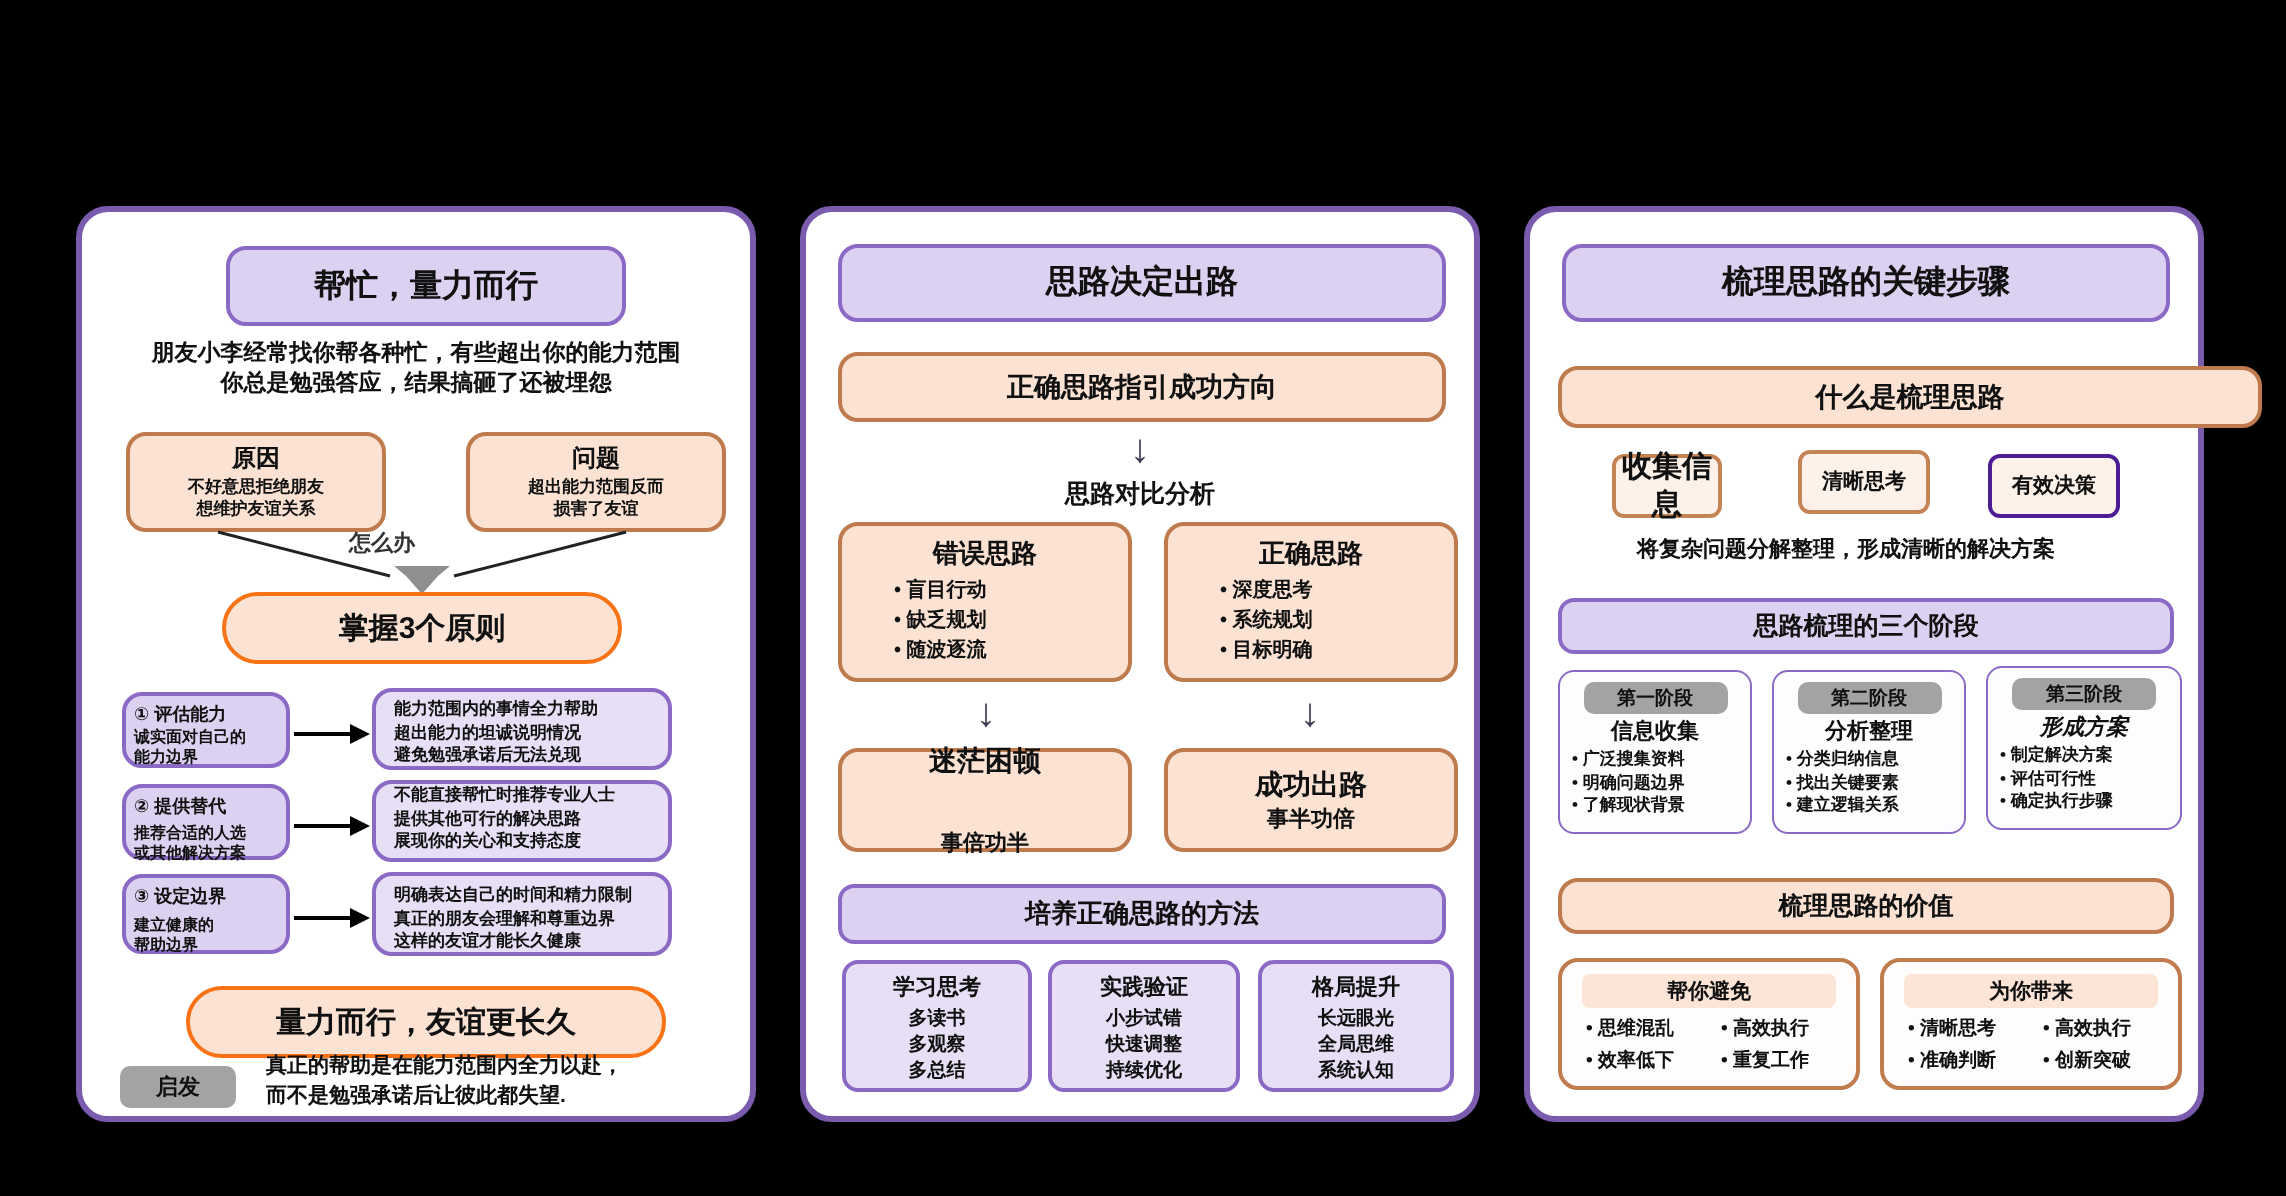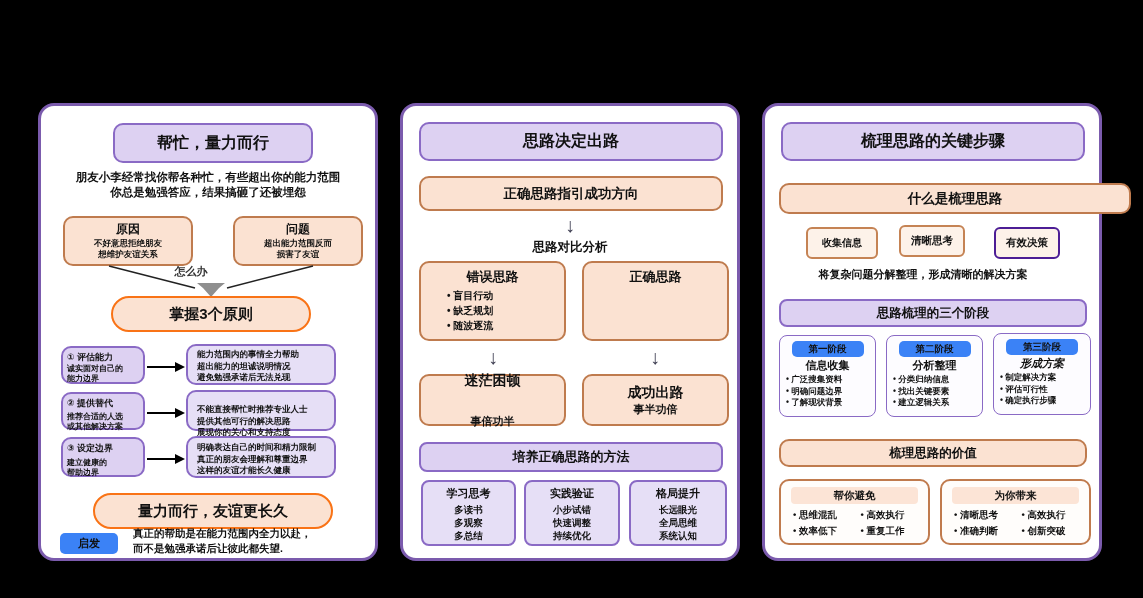--- a/index.html
+++ b/index.html
@@ -6,21 +6,21 @@
   #stage{position:relative;width:1143px;height:598px;background:#000;overflow:hidden;
          font-family:"Liberation Sans","DejaVu Sans",sans-serif;font-weight:bold;color:#111;}
   .panel{position:absolute;top:103px;width:340px;height:458px;background:#fff;
          border:3px solid #7b5bad;border-radius:16px;box-sizing:border-box;}
   #p1{left:38px;} #p2{left:400px;} #p3{left:762px;}
   .abs{position:absolute;box-sizing:border-box;}
   .ctr{display:flex;align-items:center;justify-content:center;text-align:center;}
   .purplebox{background:#ddd1f2;border:2px solid #8a6ac5;border-radius:10px;}
   .orangebox{background:#fbe2d2;border:2px solid #bf7b4e;border-radius:10px;}
   .pill{background:#fbe2d2;border:2px solid #f97316;border-radius:20px;}
-  .badge{background:#3b82f6;border-radius:5px;}
+  .badge{background:#a3a3a3;border-radius:5px;}
   .bl::before{content:"• ";}
   .darrow{color:#3f3f52;font-size:20px;line-height:20px;}
   .title-lg{font-size:16px;}
   svg{display:block;}
 </style>
 </head>
 <body>
 
 <div id="stage">
 
@@ -70,21 +70,21 @@
 
     <div class="abs purplebox" style="left:20px;top:286px;width:84px;height:38px;padding:3px 4px;">
       <div style="font-size:9px;">② 提供替代</div>
       <div style="font-size:8px;line-height:9.5px;margin-top:2px;">推荐合适的人选</div>
       <div style="font-size:8px;line-height:9.5px;">或其他解决方案</div>
     </div>
     <svg class="abs" style="left:106px;top:302px;" width="38" height="10">
       <line x1="0" y1="5" x2="28" y2="5" stroke="#000" stroke-width="2"></line>
         <polygon points="28,0 38,5 28,10" fill="#000"></polygon>
     </svg>
-    <div class="abs purplebox" style="left:145px;top:284px;width:150px;height:41px;padding:12px 0 0 9px;font-size:8.5px;line-height:11.5px;background:#e6dff6;">
+    <div class="abs purplebox" style="left:145px;top:284px;width:150px;height:41px;padding:0 0 0 9px;font-size:8.5px;line-height:11.5px;background:#e6dff6;">
       <div>不能直接帮忙时推荐专业人士</div>
       <div>提供其他可行的解决思路</div>
       <div>展现你的关心和支持态度</div>
     </div>
 
     <div class="abs purplebox" style="left:20px;top:331px;width:84px;height:40px;padding:3px 4px;">
       <div style="font-size:9px;">③ 设定边界</div>
       <div style="font-size:8px;line-height:9.5px;margin-top:3px;">建立健康的</div>
       <div style="font-size:8px;line-height:9.5px;">帮助边界</div>
     </div>
@@ -120,20 +120,25 @@
       <div style="font-size:13px;text-align:center;margin-top:5px;">错误思路</div>
       <div style="font-size:10px;line-height:15px;padding-left:26px;margin-top:2px;">
         <div class="bl">盲目行动</div>
         <div class="bl">缺乏规划</div>
         <div class="bl">随波逐流</div>
       </div>
     </div>
 
     <div class="abs orangebox" style="left:179px;top:155px;width:147px;height:80px;">
       <div style="font-size:13px;text-align:center;margin-top:5px;">正确思路</div>
+      <div style="font-size:10px;line-height:15px;padding-left:26px;margin-top:2px;">
+        <div class="bl">深度思考</div>
+        <div class="bl">系统规划</div>
+        <div class="bl">目标明确</div>
+      </div>
     </div>
 
     <div class="abs ctr darrow" style="left:80px;top:240px;width:20px;height:22px;">↓</div>
     <div class="abs ctr darrow" style="left:242px;top:240px;width:20px;height:22px;">↓</div>
 
     <div class="abs orangebox ctr" style="left:16px;top:268px;width:147px;height:52px;flex-direction:column;gap:24px;">
       <div style="font-size:14px;">迷茫困顿</div>
       <div style="font-size:11px;">事倍功半</div>
     </div>
     <div class="abs orangebox ctr" style="left:179px;top:268px;width:147px;height:52px;flex-direction:column;">
@@ -167,21 +172,21 @@
         <div>系统认知</div>
       </div>
     </div>
   </div>
 
   <div class="panel" id="p3">
     <div class="abs ctr purplebox title-lg" style="left:16px;top:16px;width:304px;height:39px;">梳理思路的关键步骤</div>
 
     <div class="abs ctr orangebox" style="left:14px;top:77px;width:352px;height:31px;font-size:13.5px;">什么是梳理思路</div>
 
-    <div class="abs ctr" style="left:41px;top:121px;width:72px;height:32px;font-size:10px;background:#fdf2e9;border:2px solid #c58354;border-radius:6px;box-sizing:border-box;">收集信息</div>
+    <div class="abs ctr" style="left:41px;top:121px;width:55px;height:32px;font-size:15px;background:#fdf2e9;border:2px solid #c58354;border-radius:6px;box-sizing:border-box;">收集信息</div>
     <div class="abs ctr" style="left:134px;top:119px;width:66px;height:32px;font-size:10.5px;background:#fdf2e9;border:2px solid #c58354;border-radius:6px;box-sizing:border-box;">清晰思考</div>
     <div class="abs ctr" style="left:229px;top:121px;width:66px;height:32px;font-size:10.5px;background:#fdf2e9;border:2px solid #4c1d95;border-radius:6px;box-sizing:border-box;">有效决策</div>
 
     <div class="abs ctr" style="left:0;top:161px;width:316px;height:15px;font-size:11px;">将复杂问题分解整理，形成清晰的解决方案</div>
 
     <div class="abs ctr purplebox" style="left:14px;top:193px;width:308px;height:28px;font-size:12.5px;border-radius:8px;">思路梳理的三个阶段</div>
 
     <div class="abs" style="left:14px;top:229px;width:97px;height:82px;background:#fdfcff;border:1.5px solid #8a6ac5;border-radius:8px;box-sizing:border-box;">
       <div class="badge ctr" style="margin:5px auto 1px;width:72px;height:16px;font-size:9.5px;">第一阶段</div>
       <div style="font-size:11px;text-align:center;">信息收集</div>

